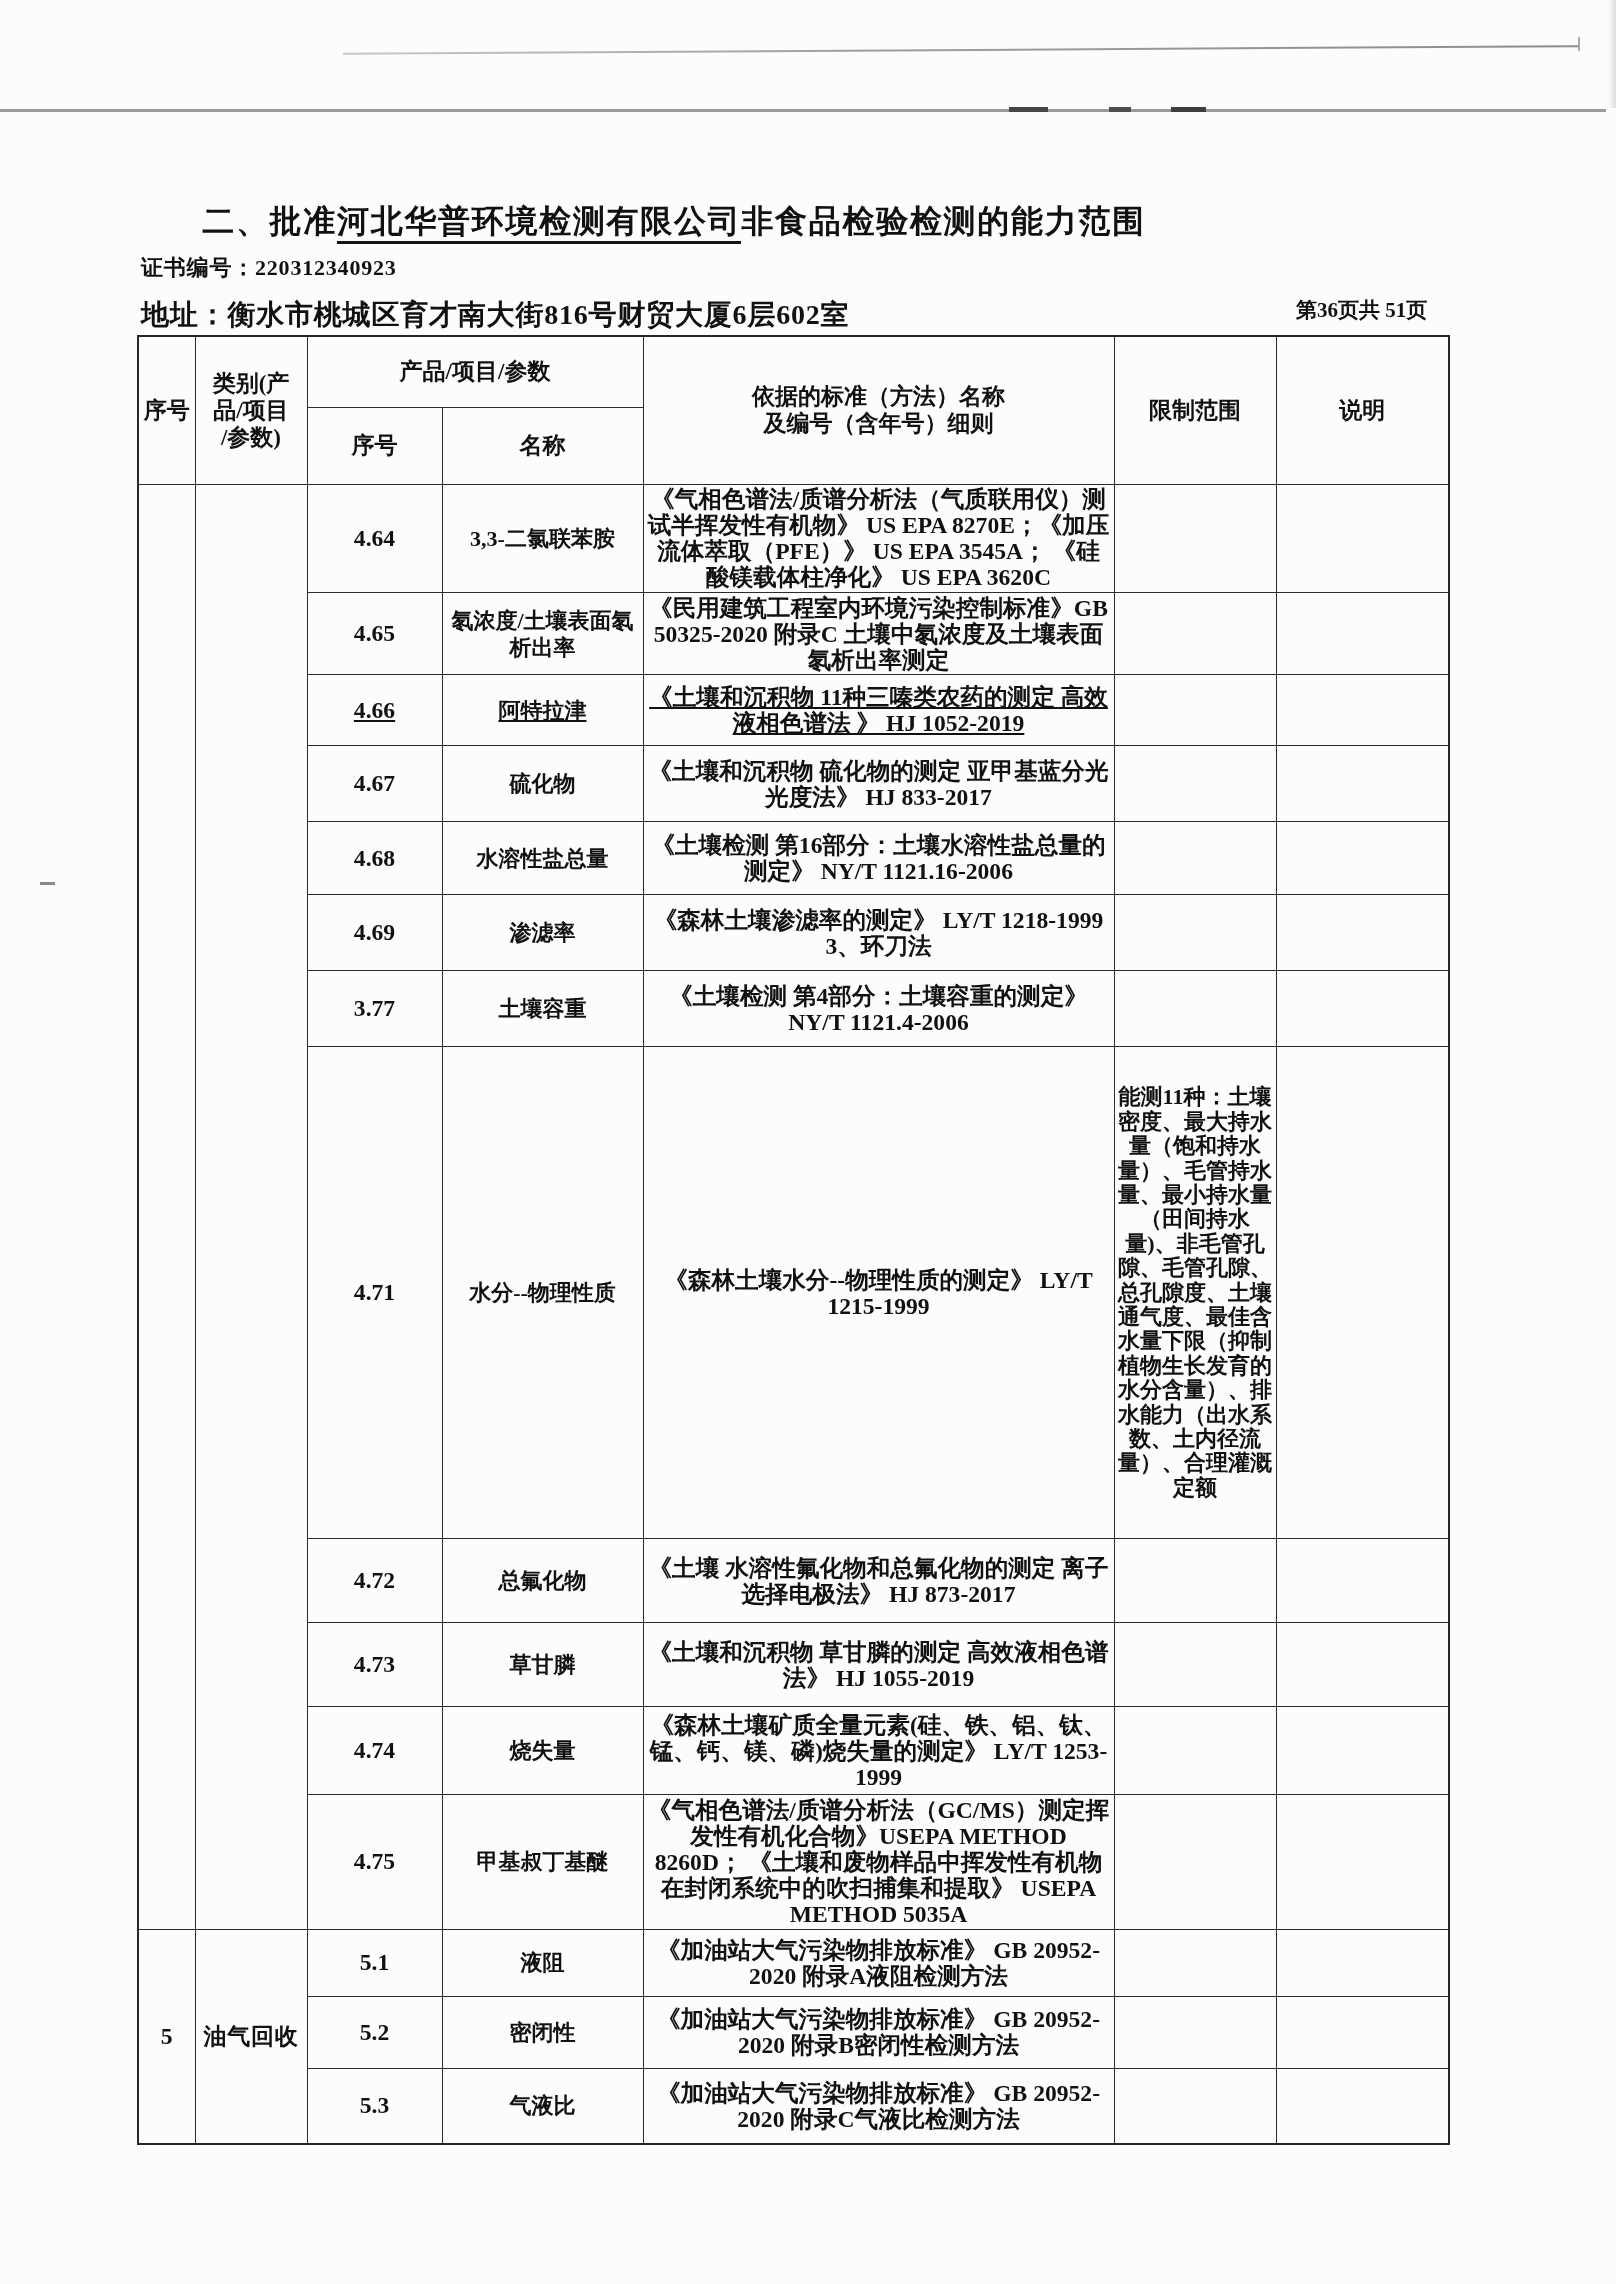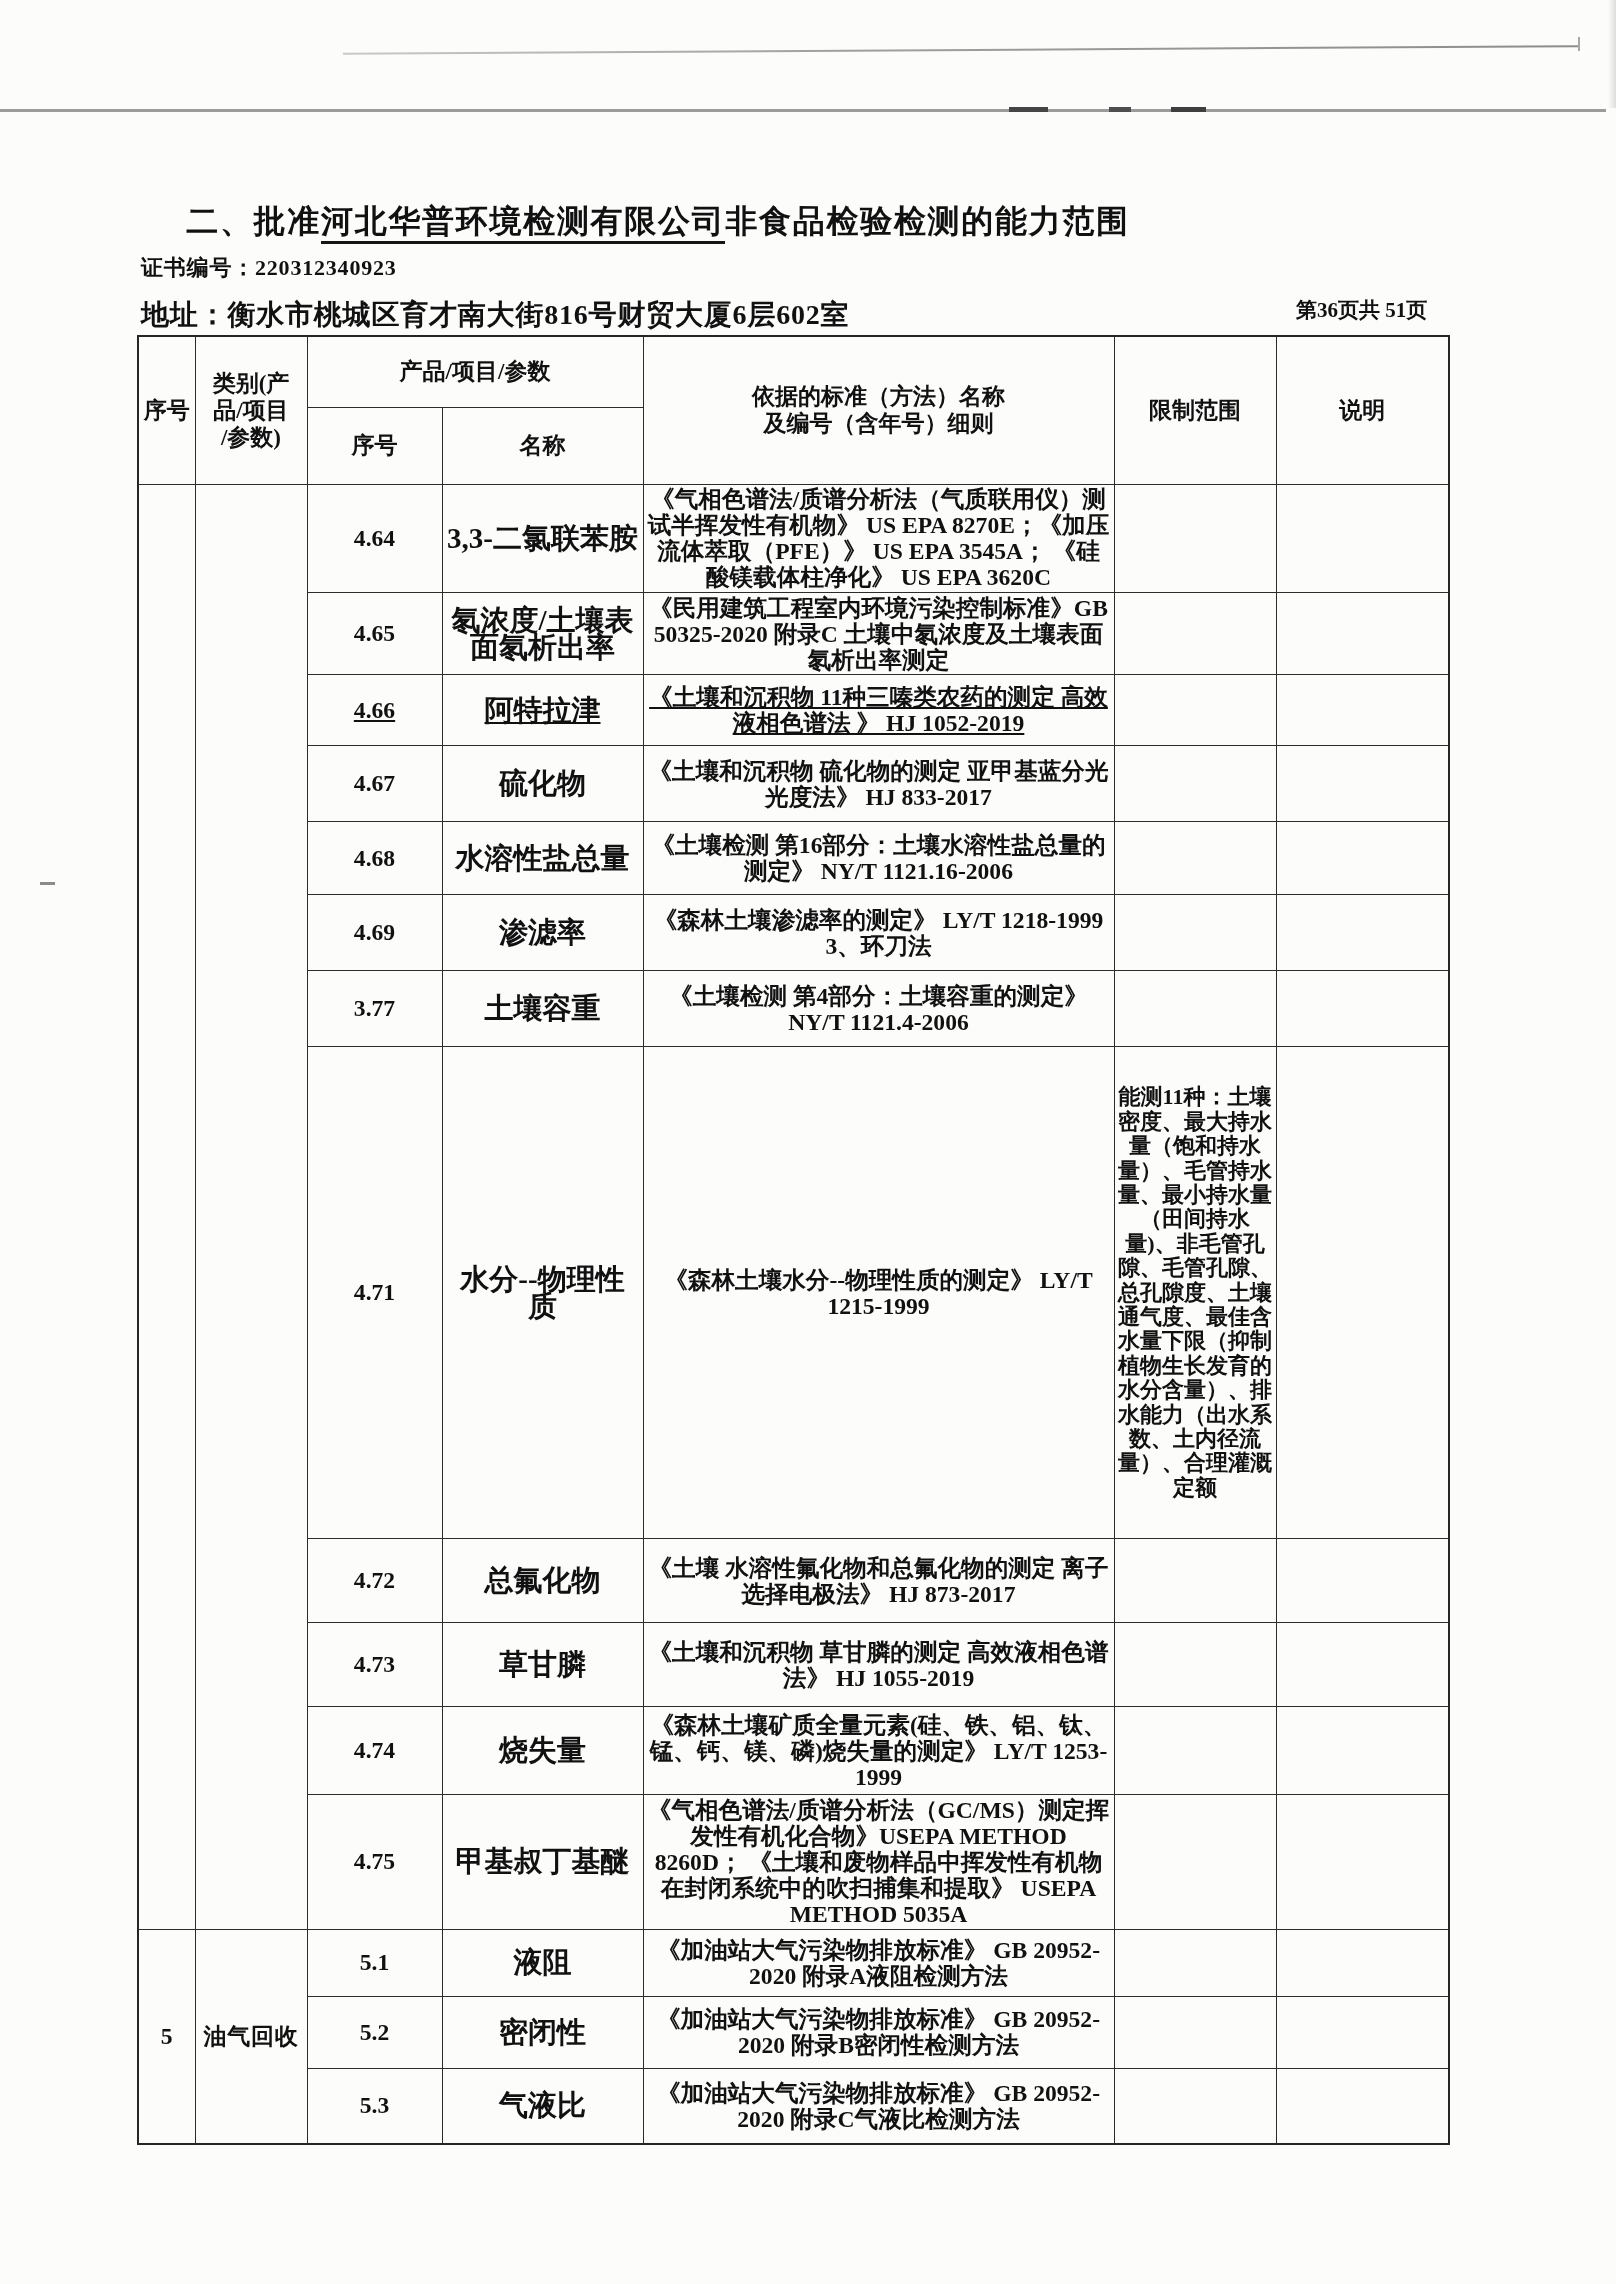--- a/index.html
+++ b/index.html
@@ -23,21 +23,21 @@
   }
   .scan-topline-dark1{position:absolute;left:1009px;top:107px;width:39px;height:5px;background:#454545;}
   .scan-topline-dark2{position:absolute;left:1109px;top:107px;width:22px;height:5px;background:#4e4e4e;}
   .scan-topline-dark3{position:absolute;left:1171px;top:107px;width:35px;height:5px;background:#3e3e3e;}
   .scan-edge{position:absolute;right:0;top:0;width:8.4px;height:108px;background:linear-gradient(to left,#dedddb,rgba(255,255,255,0));}
   .scan-dash{position:absolute;left:40px;top:882px;width:15px;height:3.4px;background:#8a8a8a;}
 
   
   .title{
     position:absolute;left:0;top:200px;width:1316px;text-align:center;
-    font-size:32px;font-weight:bold;letter-spacing:1.7px;white-space:nowrap;
+    font-size:32px;font-weight:bold;letter-spacing:1.7px;white-space:nowrap;padding-left:16px;
   }
   .title .company{border-bottom:3.4px solid #161616;padding-bottom:1.7px;}
   .cert{position:absolute;left:141px;top:253px;font-size:22px;font-weight:bold;letter-spacing:0.8px;text-align:center;}
   .addr{position:absolute;left:141px;top:296px;font-size:28px;font-weight:bold;letter-spacing:0.8px;}
   .pageno{position:absolute;left:1296px;top:296px;font-size:21px;font-weight:bold;}
 
   
   table.cap{
     position:absolute;left:137px;top:335px;width:1312px;
     border-collapse:collapse;table-layout:fixed;
@@ -48,21 +48,21 @@
     text-align:center;vertical-align:middle;
     padding:1.7px 3.4px;overflow:hidden;
     font-weight:bold;
   }
   table.cap{border:2.5px solid #262626;}
   col.c1{width:57px;}col.c2{width:112px;}col.c3{width:135px;}
   col.c4{width:201px;}col.c5{width:471px;}col.c6{width:162px;}col.c7{width:173px;}
 
   .hd{font-size:23px;line-height:27px;white-space:pre-line;}
   .no-cell{font-size:23.6px;}
-  .name-cell{font-size:29px;line-height:27px;}
+  .name-cell{font-size:22px;line-height:27px;}
   .std-cell{font-size:23.6px;line-height:26px;white-space:pre-line;}
   .limit-cell{font-size:22px;line-height:24.4px;vertical-align:top;text-align:center;padding-top:3.4px;}
   .cat-cell{font-size:23px;letter-spacing:0.8px;}
 
   tr.r-h1{height:71px;}  tr.r-h2{height:77px;}
   tr.r64{height:98px;} tr.r65{height:79px;}  tr.r66{height:71px;text-decoration:underline;}
   tr.r67{height:76px;}  tr.r68{height:73px;}  tr.r69{height:76px;}
   tr.r70{height:76px;}  tr.r71{height:492px;} tr.r72{height:84px;padding-left:11px;}
   tr.r73{height:84px;font-family:Liberation Serif, serif;} tr.r74{height:88px;} tr.r75{height:126px;}
   tr.r51{height:67px;}  tr.r52{height:72px;}  tr.r53{height:76px;margin-top:44px;}

